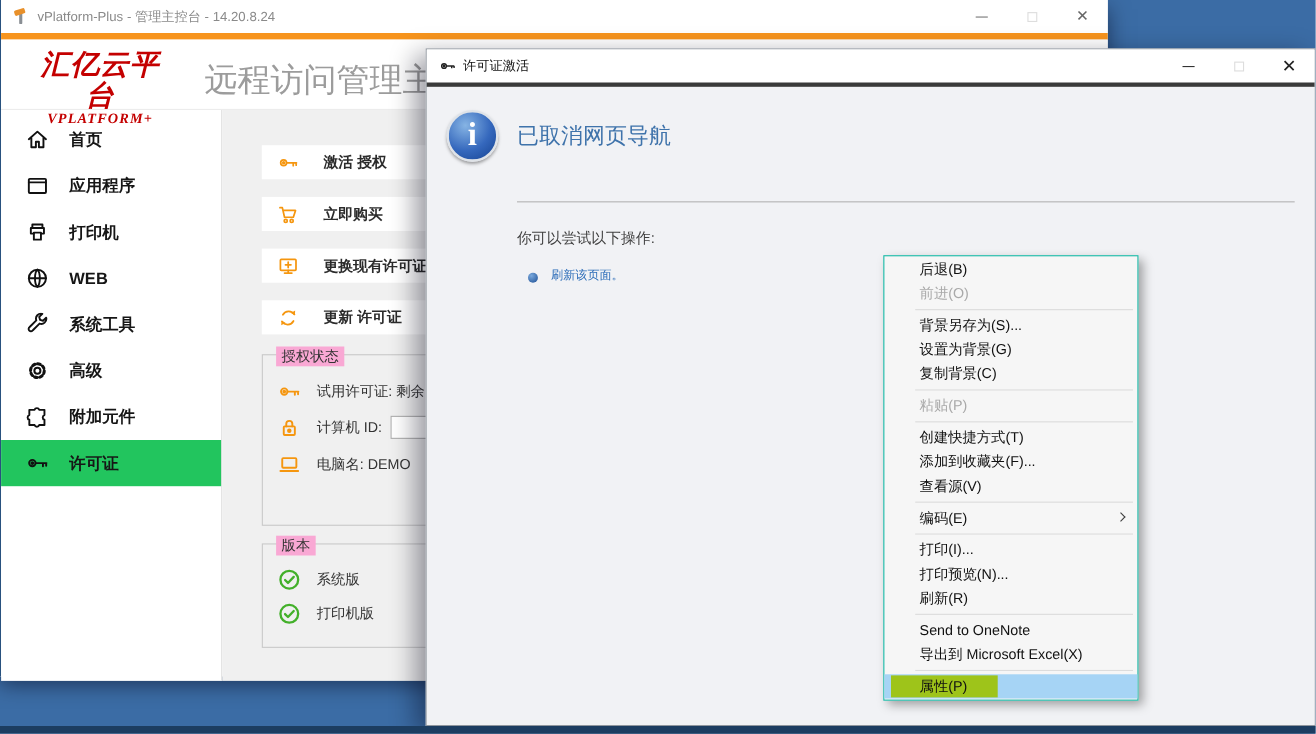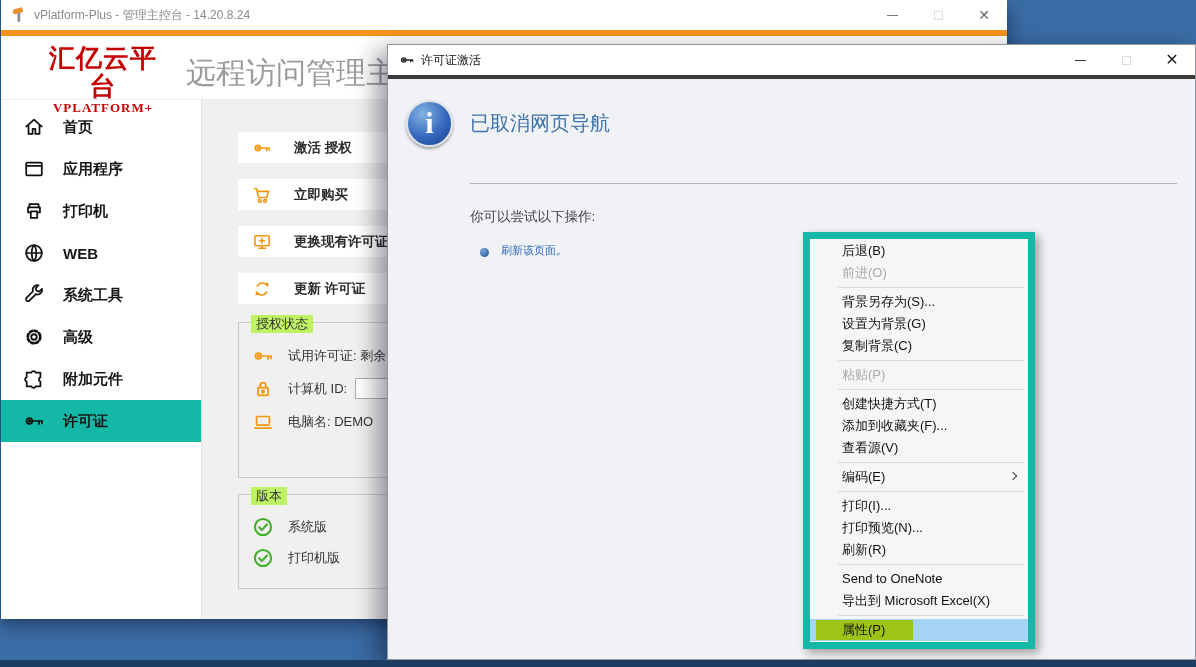--- a/index.html
+++ b/index.html
@@ -19,40 +19,40 @@
   .titlebar .app-ico { width:17px; height:17px; margin-left:9px; }
   .titlebar .t-label { font-size:12px; color:#8a8a8a; margin-left:7px; white-space:nowrap; }
   .win-btns { margin-left:auto; display:flex; height:100%; }
   .win-btn { width:46px; height:100%; display:flex; align-items:center; justify-content:center; }
   .glyph-min { width:11px; height:1px; background:#777; display:block; }
   .glyph-max { width:9px; height:9px; border:1px solid #777; display:block; }
   .glyph-max.dim { border-color:#ddd; }
   .glyph-x { font-size:14px; color:#666; line-height:1; font-family:"DejaVu Sans",sans-serif; }
   #accent-bar { height:6px; }
   #main-header { height:64px; background:#fff; position:relative; border-bottom:1px solid #ececec; }
-  #logo { position:absolute; left:42px; top:8px; width:120px; text-align:center; }
+  #logo { position:absolute; left:30px; top:8px; width:120px; text-align:center;font-style:italic; }
   #logo .l1 { font-size:26px; font-weight:bold; letter-spacing:1px; line-height:28px; }
   #logo .l2 { font-size:13px; font-weight:bold; font-family:"Liberation Serif",serif; letter-spacing:1px; }
   #header-title { position:absolute; left:185px; top:17px; font-size:30px; color:#9c9c9c; }
 
   #main-body { display:flex; height:519px; }
   #sidebar { width:201px; background:#fff; border-right:1px solid #e2e2e2; padding-top:6px; }
   .side-item { height:42px; display:flex; align-items:center; padding-left:22px; cursor:default; }
-  .side-item.selected { background:#14b8a6; }
+  .side-item.selected { background:#22c55e; }
   .side-item .icon { width:22px; height:22px; color:#111; flex:0 0 22px; }
   .side-item .label { margin-left:18px; font-size:15px; font-weight:bold; color:#161616; }
 
   #content { flex:1; background:#f0f0f0; position:relative; }
   #action-list { position:absolute; left:36px; top:32px; width:330px; }
   .card { height:31px; background:#fff; margin-bottom:16px; display:flex; align-items:center; padding-left:14px; }
   .card .icon { width:20px; height:20px; color:#f5960f; flex:0 0 20px; }
   .card .label { margin-left:22px; font-size:13.5px; font-weight:bold; color:#2b2b2b; }
 
   .groupbox { position:absolute; left:36px; width:330px; border:1px solid #c9c9c9; }
-  .groupbox .legend { position:absolute; top:-8px; left:12px; background:#bef264;
+  .groupbox .legend { position:absolute; top:-8px; left:12px; background:#f9a8d4;
                       padding:0 5px; font-size:13px; color:#333; }
   #status-box { top:222px; height:156px; }
   #version-box { top:394px; height:95px; }
   .gb-rows { padding:16px 0 0 13px; }
   .gb-row { height:33px; display:flex; align-items:center; }
   #version-box .gb-row { height:31px; }
   .gb-row .icon { width:22px; height:22px; color:#f5960f; flex:0 0 22px; }
   .gb-row .icon.green { color:#43b02a; }
   .gb-row .label { margin-left:14px; font-size:13px; color:#333; }
   .gb-row input { margin-left:8px; width:120px; height:21px; border:1px solid #adadad; background:#fff; }
@@ -74,21 +74,21 @@
                   font-size:30px; line-height:1; margin-top:-2px; }
   #error-heading { position:absolute; left:82px; top:31px; font-size:20px; }
   #error-rule { position:absolute; left:82px; right:18px; top:104px; height:1px; background:#b3b3b3; }
   #error-tips { position:absolute; left:82px; top:129px; font-size:13.5px; color:#3f3f3f; }
   #error-bullet { position:absolute; left:92px; top:169px; width:9px; height:9px; border-radius:50%;
                   background:radial-gradient(circle at 35% 30%, #7aa9dd, #1c4e94); }
   #error-link { position:absolute; left:113px; top:164px; font-size:11px; cursor:pointer; }
 
   
   #context-menu { position:absolute; left:803px; top:232px; width:232px; z-index:50;
-                  background:#f6f6f6; border:7px solid #14b8a6; padding:1px 0;
+                  background:#f6f6f6; border:1px solid #14b8a6; padding:1px 0;
                   box-shadow:4px 4px 9px rgba(0,0,0,.35); }
   .menu-item { position:relative; height:22px; line-height:22px; padding-left:32px;
                font-size:13px; color:#111; white-space:nowrap; }
   .menu-item.disabled { color:#a9a9a9; }
   .menu-item.selected { background:#a6d4f5; }
   .menu-item .menu-label { position:relative; z-index:2; }
   .menu-sep { height:1px; background:#dcdcdc; margin:3px 4px 3px 28px; }
   .submenu-arrow { position:absolute; right:12px; top:7px; width:6px; height:6px;
                    border-top:1.6px solid #3c3c3c; border-right:1.6px solid #3c3c3c;
                    transform:rotate(45deg); }

